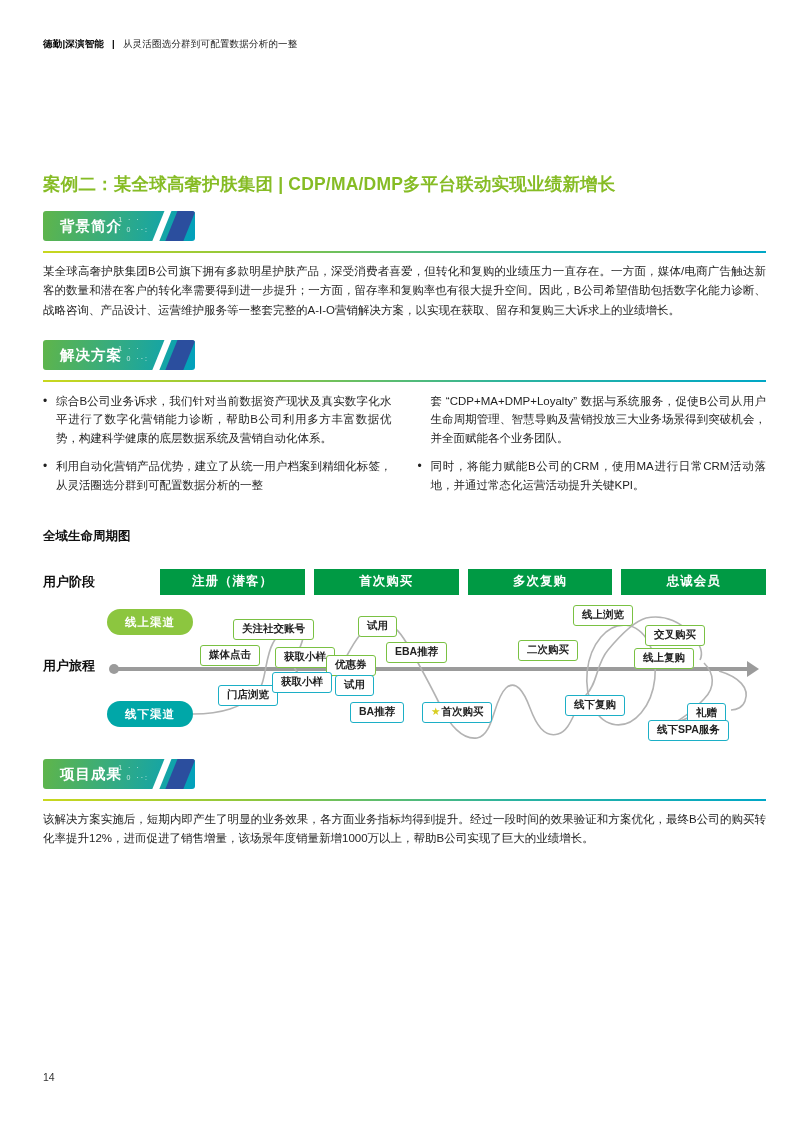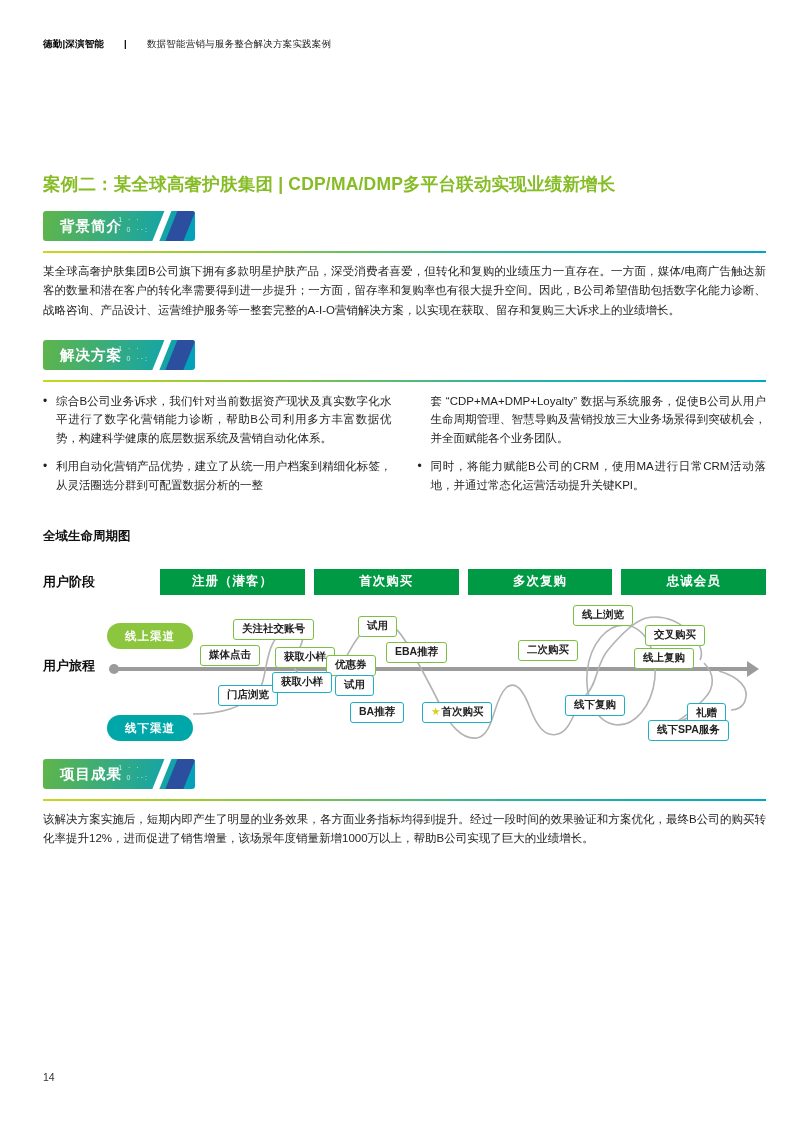--- a/index.html
+++ b/index.html
@@ -4,21 +4,21 @@
 <style>
   * { margin:0; padding:0; box-sizing:border-box; }
   html,body { background:#fff; }
   body {
     width:794px; height:1123px; position:relative; overflow:hidden;
     font-family:"Liberation Sans","DejaVu Sans",sans-serif; color:#1a1a1a;
   }
   .content { padding:0 28px 0 43px; }
 
   
-  .doc-header { padding-top:38px; font-size:9.5px; letter-spacing:.2px; display:flex; align-items:baseline; gap:20px; }
+  .doc-header { padding-top:38px; font-size:9.5px; letter-spacing:.2px; display:flex; align-items:baseline; gap:8px; }
   .doc-header .brand { font-weight:bold; color:#000; }
   .doc-header .sep { color:#000; font-weight:bold; }
   .doc-header .subtitle { color:#222; }
 
   
   .page-title { margin-top:121px; font-size:17.5px; font-weight:bold; color:#86bc25; letter-spacing:.2px; }
 
   
   .section-head { margin-top:0; }
   .badge {
@@ -45,21 +45,21 @@
   .diagram-title { margin-top:24px; font-size:12.5px; font-weight:bold; color:#111; }
   .stage-row { display:flex; align-items:center; margin-top:24px; }
   .row-label { width:117px; font-size:13px; font-weight:bold; color:#111; flex:none; }
   .stages { flex:1; display:flex; gap:9px; }
   .stage-btn { flex:1; background:#009a44; color:#fff; font-size:12.5px; font-weight:bold;
     height:26px; display:flex; align-items:center; justify-content:center; letter-spacing:1px; }
 
   .journey { position:relative; height:162px; margin-top:2px; }
   .journey-label { position:absolute; left:0; top:60px; font-size:13px; font-weight:bold; color:#111; }
   .pill { position:absolute; width:86px; height:26px; line-height:26px; border-radius:13px;
-    color:#fff; font-size:11.5px; font-weight:bold; text-align:center; letter-spacing:1px; z-index:4;margin-top:14px; }
+    color:#fff; font-size:11.5px; font-weight:bold; text-align:center; letter-spacing:1px; z-index:4; }
   .pill.online  { left:64px; top:12px;  background:#8cc63f; }
   .pill.offline { left:64px; top:104px; background:#00a7a8; }
 
   .jline { position:absolute; left:70px; top:70px; width:638px; height:4px; background:#9b9b9b; z-index:1; }
   .jline-dot { position:absolute; left:66px; top:67px; width:10px; height:10px; border-radius:50%; background:#9b9b9b; z-index:1; }
   .jline-arrow { position:absolute; left:704px; top:64px; width:0; height:0; z-index:1;
     border-top:8px solid transparent; border-bottom:8px solid transparent; border-left:12px solid #9b9b9b; }
 
   .curves { position:absolute; left:0; top:0; width:723px; height:162px; z-index:2; }
 
@@ -75,21 +75,21 @@
   .page-num { position:absolute; left:43px; bottom:40px; font-size:10.5px; color:#333; }
 </style>
 </head>
 <body>
 
 <div class="content">
 
   <div class="doc-header">
     <span class="brand">德勤|深演智能</span>
     <span class="sep">|</span>
-    <span class="subtitle">数据智能营销与服务整合解决方案实践案例</span>
+    <span class="subtitle">从灵活圈选分群到可配置数据分析的一整</span>
   </div>
 
   <h1 class="page-title">案例二：某全球高奢护肤集团 | CDP/MA/DMP多平台联动实现业绩新增长</h1>
 
   <div class="section-head" style="margin-top:15px;">
     <div class="badge">
       <span>背景简介</span>
       <span class="dots">1 · ·<br>· 0 ··:</span>
     </div>
     <div class="rule"></div>

